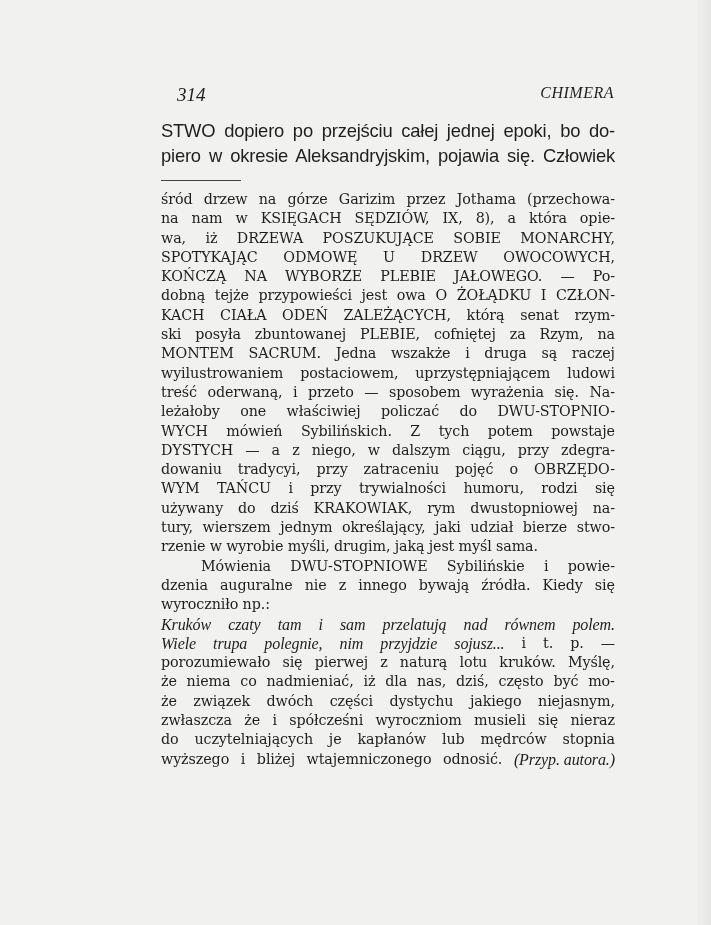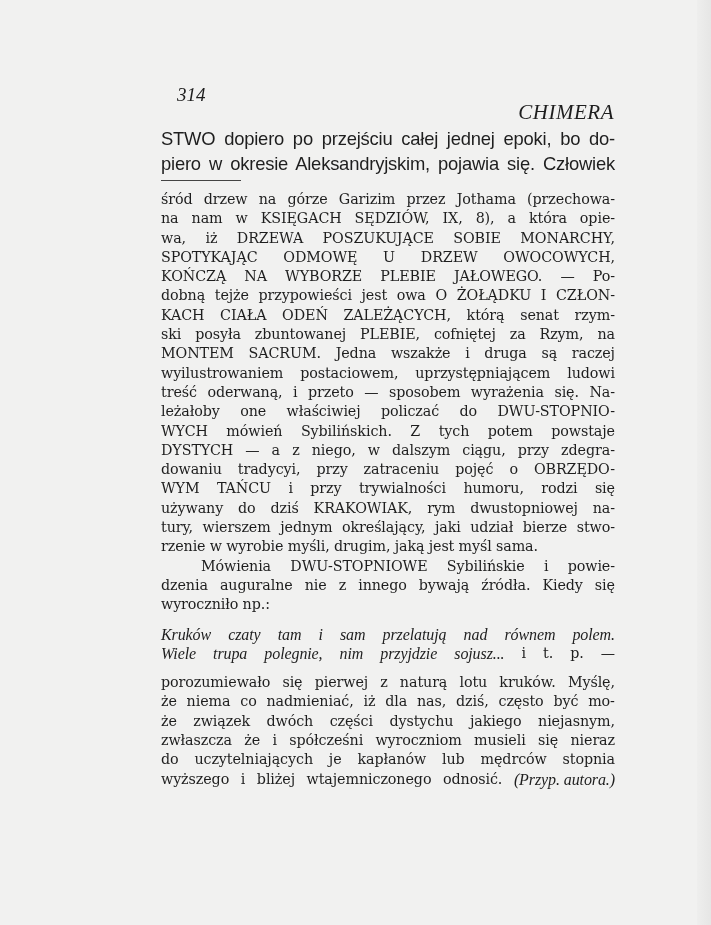--- a/index.html
+++ b/index.html
@@ -16,47 +16,47 @@
   }
   .header {
     position: absolute; top: 84px; left: 161px; width: 453px; height: 24px;
   }
   .page-number {
     position: absolute; left: 16px; top: 0;
     font-family: "Liberation Serif", serif; font-style: italic;
     font-size: 19px; letter-spacing: 0px;
   }
   .running-title {
-    position: absolute; right: 0; top: 16px;
+    position: absolute; right: 0; top: 0;
     font-family: "Liberation Serif", serif; font-style: italic;
-    font-size: 21px; letter-spacing: 0.5px;
+    font-size: 16px; letter-spacing: 0.5px;
   }
   .main-text {
-    position: absolute; top: 126px; left: 161px; width: 454px;
+    position: absolute; top: 118px; left: 161px; width: 454px;
     font-family: "Liberation Sans", sans-serif;
     font-size: 18.4px; line-height: 25px;
     text-align: justify; letter-spacing: -0.2px;
   }
   .main-text .line { display: block; text-align: justify; text-align-last: justify; white-space: nowrap; }
   .rule {
     position: absolute; top: 180px; left: 161px; width: 80px; height: 1px;
     background: #444;
   }
   .footnote {
     position: absolute; top: 190px; left: 161px; width: 454px;
     font-family: "DejaVu Serif", serif;
     font-size: 14.3px; line-height: 19.3px;
     letter-spacing: -0.1px;
   }
   .fn-line {
     display: flex; justify-content: space-between; white-space: nowrap; height: 19.3px;
   }
   .fn-line.last { justify-content: flex-start; }
   .fn-line.indent { padding-left: 40px; }
-  .fn-line.gap-before { margin-top: 10px; }
+  .fn-line.gap-before { }
   .fn-line span.w { display: inline-block; }
   .it { font-family: "Liberation Serif", serif; font-style: italic; font-size: 16px; }
   .verse .w { font-family: "Liberation Serif", serif; font-style: italic; font-size: 16px; }
 </style>
 </head>
 <body>
 
 <div class="page-edge"></div>
 
 <div class="header">

